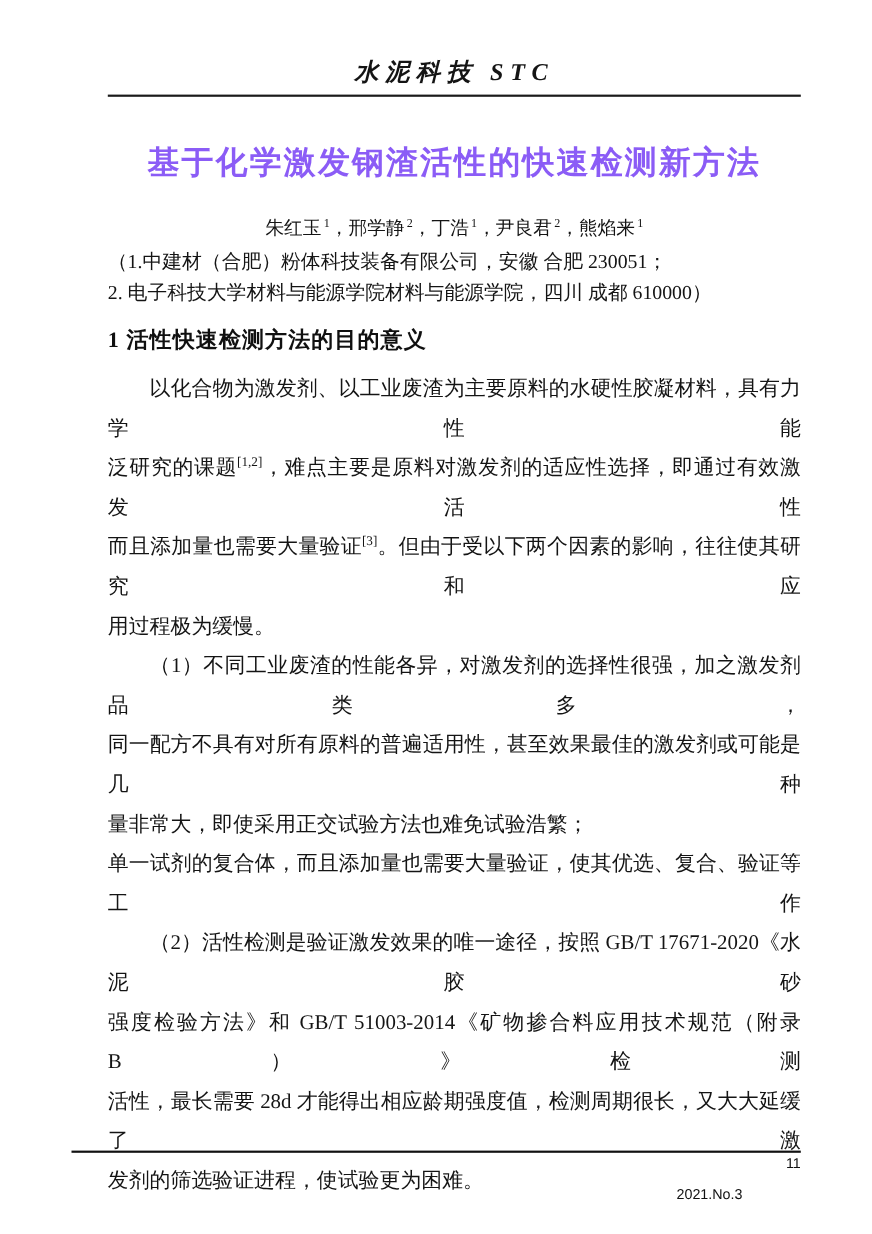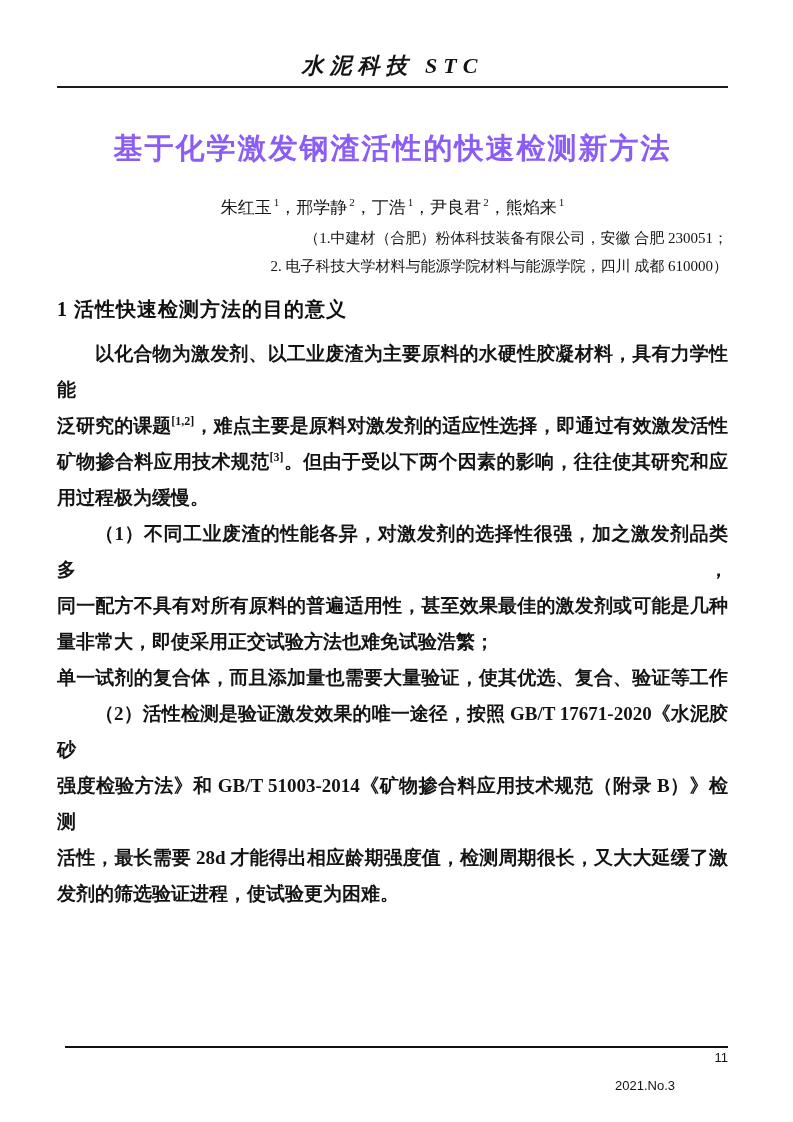--- a/index.html
+++ b/index.html
@@ -3,21 +3,21 @@
 <meta charset="utf-8">
 <style>
   html, body { margin: 0; padding: 0; background: #ffffff; }
   .page {
     position: relative;
     width: 793px;
     height: 1122px;
     margin: 0 auto;
     background: #ffffff;
     box-sizing: border-box;
-    padding: 52px 65px 0 57px;
+    padding: 52px 65px 0 98px;
     font-family: "Liberation Serif", "DejaVu Serif", serif;
     color: #141414;
     overflow: hidden;
   }
   
   .journal-title {
     text-align: center;
     font-style: italic;
     font-weight: 700;
     font-size: 22px;
@@ -46,43 +46,42 @@
     font-size: 17px;
     line-height: 26px;
   }
   .authors-line sup {
     font-size: 11px;
     line-height: 0;
     padding-left: 2px;
   }
   .affiliations {
     margin-top: 3px;
-    text-align: right;
-    font-size: 15px;
+    text-align: left;
+    font-size: 18px;
     line-height: 28px;
   }
   
   .section-heading {
     margin: 15px 0 0 0;
     font-size: 20px;
     font-weight: 700;
     line-height: 28px;
     letter-spacing: 1px;
     color: #101010;
   }
   
   .article-body {
     margin-top: 13px;
     font-size: 19px;
     line-height: 36px;
   }
   .body-line {
     text-align: justify;
     text-align-last: justify;
-    font-weight: bold;
   }
   .body-line.indent { text-indent: 2em; }
   .body-line.last { text-align-last: left; }
   .article-body sup {
     font-size: 12px;
     line-height: 0;
     vertical-align: super;
   }
   
   .page-footer {
@@ -133,21 +132,21 @@
       <div>（1.中建材（合肥）粉体科技装备有限公司，安徽 合肥 230051；</div>
       <div>2. 电子科技大学材料与能源学院材料与能源学院，四川 成都 610000）</div>
     </div>
 
   <h2 class="section-heading">1 活性快速检测方法的目的意义</h2>
 
   <div class="article-body">
       <div>
         <div class="body-line indent"><span>以化合物为激发剂、以工业废渣为主要原料的水硬性胶凝材料，具有力学性能</span></div>
         <div class="body-line"><span>泛研究的课题</span><sup>[1,2]</sup><span>，难点主要是原料对激发剂的适应性选择，即通过有效激发活性</span></div>
-        <div class="body-line"><span>矿物掺合料应用技术规范</span><sup>[3]</sup><span>。但由于受以下两个因素的影响，往往使其研究和应</span></div>
+        <div class="body-line"><span>而且添加量也需要大量验证</span><sup>[3]</sup><span>。但由于受以下两个因素的影响，往往使其研究和应</span></div>
         <div class="body-line last"><span>用过程极为缓慢。</span></div>
       </div>
       <div>
         <div class="body-line indent"><span>（1）不同工业废渣的性能各异，对激发剂的选择性很强，加之激发剂品类多，</span></div>
         <div class="body-line"><span>同一配方不具有对所有原料的普遍适用性，甚至效果最佳的激发剂或可能是几种</span></div>
         <div class="body-line last"><span>量非常大，即使采用正交试验方法也难免试验浩繁；</span></div>
         <div class="body-line"><span>单一试剂的复合体，而且添加量也需要大量验证，使其优选、复合、验证等工作</span></div>
       </div>
       <div>
         <div class="body-line indent"><span>（2）活性检测是验证激发效果的唯一途径，按照 GB/T 17671-2020《水泥胶砂</span></div>

